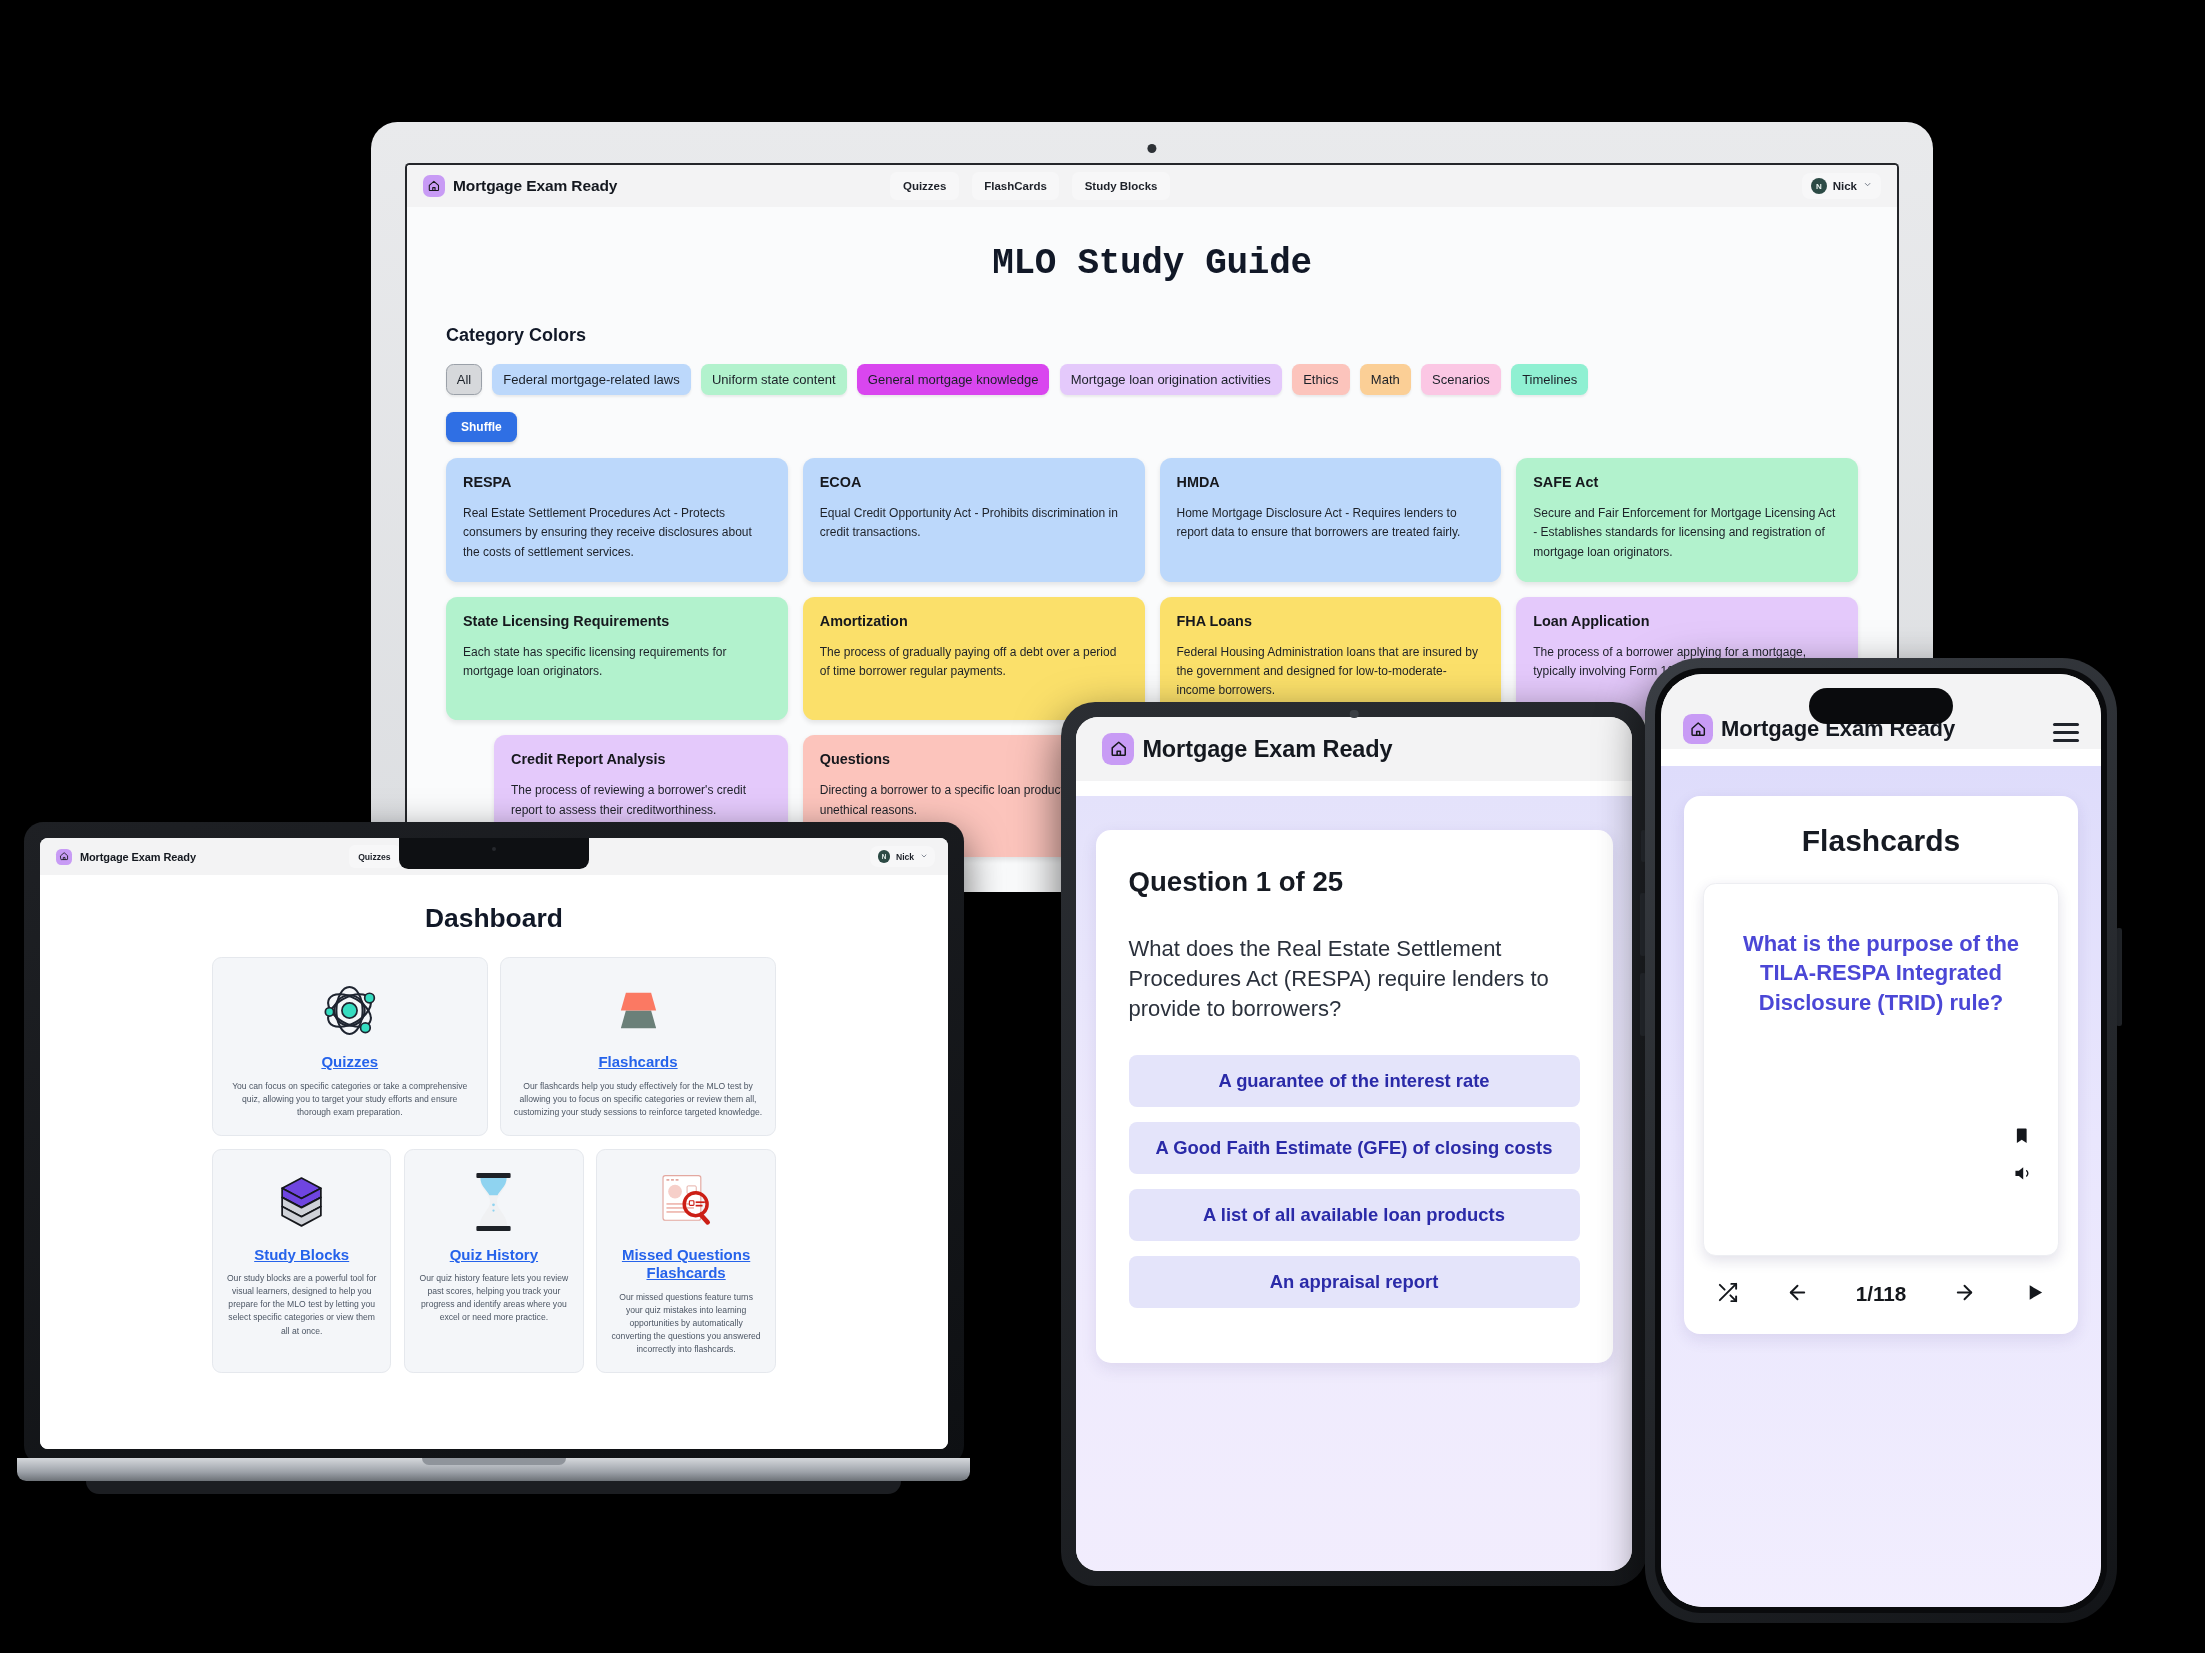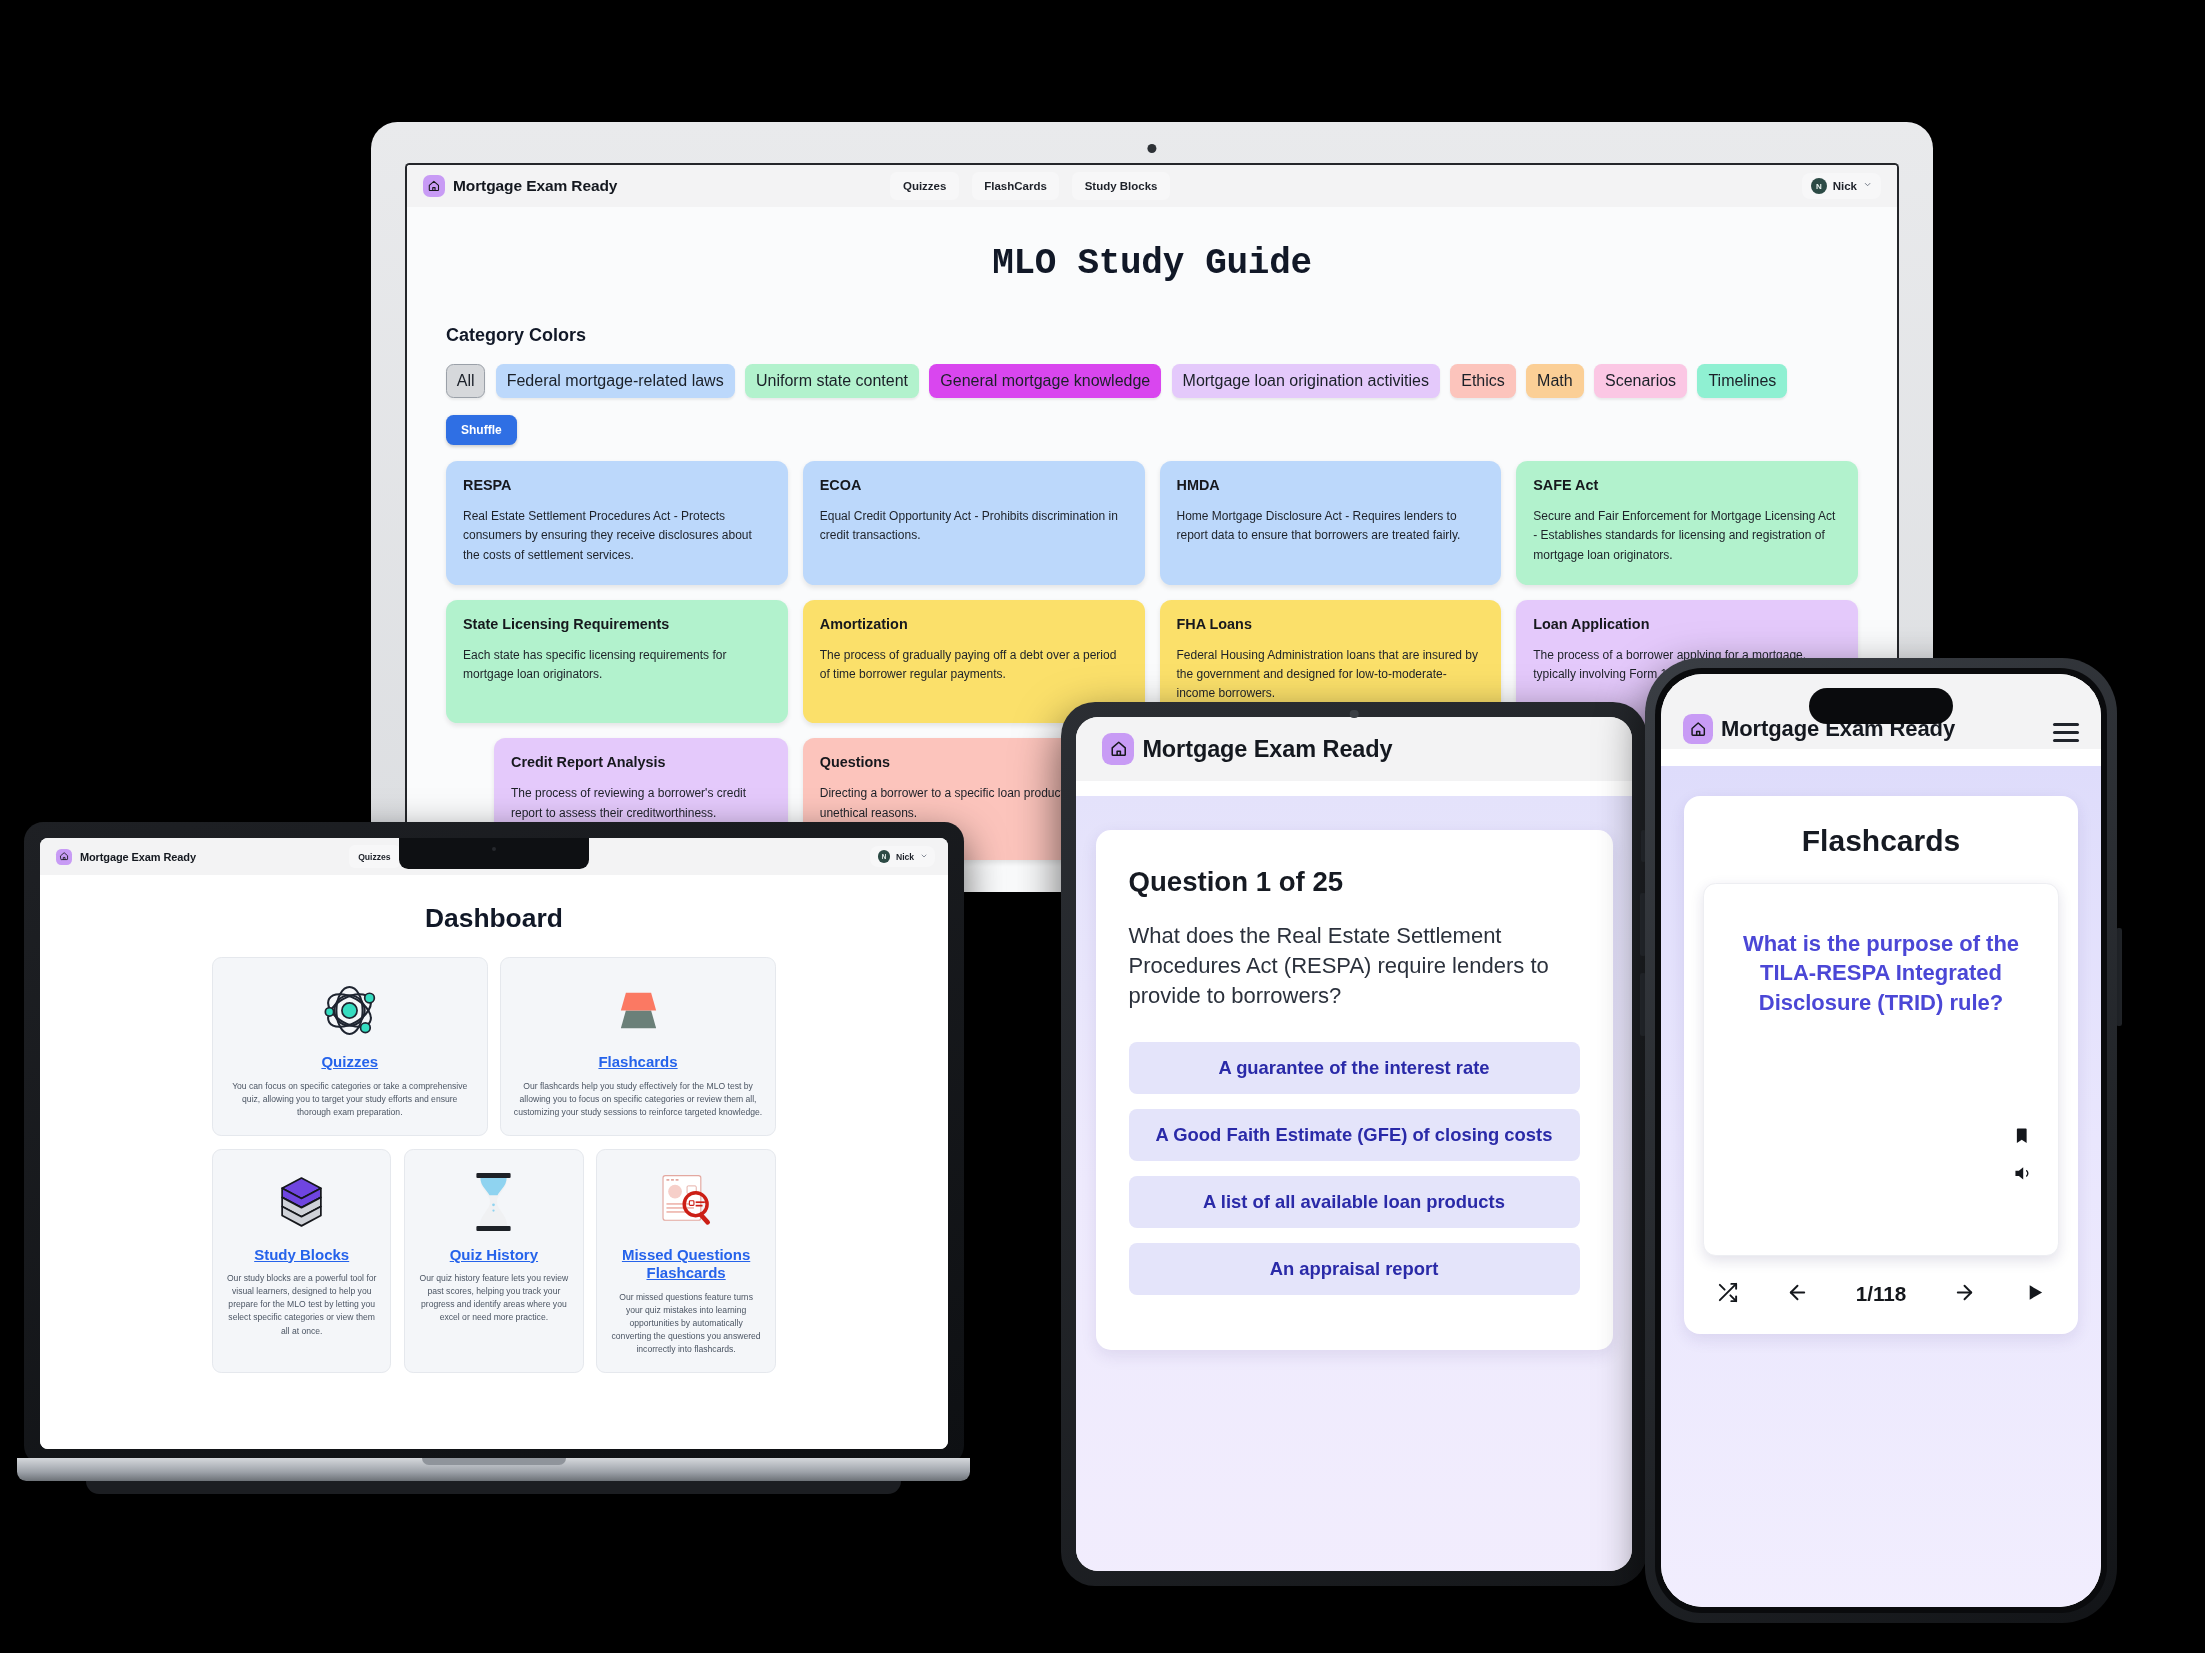--- a/index.html
+++ b/index.html
@@ -42,21 +42,21 @@
   #laptop .nav-link { font-size: 11.5px; padding: 8px 12.6px; }
   #laptop .user-chip { position: absolute; right: 16px; padding: 5.2px 9.2px; }
   #laptop .avatar { width: 16px; height: 16px; font-size: 8px; }
   #laptop .user-name { font-size: 11.5px; font-weight: 700; color: #1d2129; }
 
   
   .page { background: #fafbfc; height: 100%; padding: 0 0 0 0; }
   .page-title { text-align: center; font-size: 36px; font-weight: 800; color: #111827; letter-spacing: -0.3px; padding-top: 36px; font-family: Liberation Mono, monospace; }
   .sec-title { font-size: 18px; font-weight: 800; color: #111827; margin: 41px 0 0 39px; }
   .chips { display: flex; gap: 10.3px; margin: 18.4px 0 0 39px; flex-wrap: nowrap; }
-  .chip { border-radius: 7.5px; font-size: 16px; padding: 7.5px 11px; color: #1b2028; white-space: nowrap; box-shadow: 0 1.1px 2.3px rgba(0,0,0,.07); }
+  .chip { border-radius: 7.5px; font-size: 13px; padding: 7.5px 11px; color: #1b2028; white-space: nowrap; box-shadow: 0 1.1px 2.3px rgba(0,0,0,.07); }
   .chip.all { background: #d6d8db; border: 1.1px solid #9aa0a8; padding: 6.9px 9.8px; }
   .shuffle { margin: 17px 0 0 39px; background: #2f6fe4; color: #fff; font-size: 12px; font-weight: 700; padding: 8px 15px; border-radius: 7.5px; display: inline-block; box-shadow: 0 1.7px 3.4px rgba(0,0,0,.18); }
 
   .cards-grid { display: grid; grid-template-columns: repeat(4, 1fr); gap: 15px; padding: 16px 39px 0 39px; }
   .sgcard { border-radius: 11.5px; padding: 16px 17px 19.5px 17px; box-shadow: 0 2.3px 5.7px rgba(0,0,0,.09); min-height: 122px; }
   .sgcard h4 { font-size: 14.4px; font-weight: 700; color: #16181d; margin-bottom: 13.8px; }
   .sgcard p { font-size: 12px; line-height: 1.62; color: #1d2128; }
 
   
   #macbook { position: absolute; left: 17px; top: 822px; width: 953px; height: 689px; }
@@ -96,21 +96,21 @@
   #tab-screen { width: 100%; height: 100%; background: #fff; border-radius: 22px; overflow: hidden; position: relative; }
   #tab-cam { position: absolute; left: 50%; top: 7.5px; transform: translateX(-50%); width: 8.6px; height: 8.6px; border-radius: 50%; background: #3a3e44; z-index: 9; }
   .tab-btn { position: absolute; right: -3.4px; background: #32363c; border-radius: 1.7px; width: 4px; }
 
   #tablet .navbar { height: 64px; padding: 0 26.4px; }
   #tablet .logo-badge { width: 32px; height: 32px; border-radius: 9.2px; }
   #tablet .brand-name { font-size: 23.5px; }
 
   .quiz-body { background: linear-gradient(180deg,#e4e2fb 0%,#eeeafd 45%,#f2edfd 100%); height: 100%; padding: 34px 19.5px 0; }
   .quiz-card { background: #fff; border-radius: 15px; padding: 36px 33px 40px; box-shadow: 0 5.7px 16px rgba(60,40,120,.1); }
-  .q-head { font-size: 27.6px; font-weight: 800; color: #161a22; margin-bottom: 23px; }
+  .q-head { font-size: 27.6px; font-weight: 800; color: #161a22; margin-bottom: 36px; }
   .q-text { font-size: 22px; line-height: 1.36; color: #2b313c; margin-bottom: 31px; }
   .opt { background: #e4e4fa; border-radius: 8px; padding: 15px 11.5px; text-align: center; color: #2a2aa8; font-weight: 700; font-size: 18.4px; margin-bottom: 15px; }
 
   
   #phone { position: absolute; left: 1645px; top: 658px; width: 472px; height: 965px; }
   #ph-body { position: absolute; inset: 0; background: linear-gradient(145deg,#3a3e44 0%,#121417 100%); border-radius: 55px; padding: 10.3px; box-shadow: 0 17px 46px rgba(0,0,0,.6); }
   #ph-inner { width: 100%; height: 100%; background: #0a0b0d; border-radius: 47px; padding: 5.7px; }
   #ph-screen { width: 100%; height: 100%; background: #fff; border-radius: 42px; overflow: hidden; position: relative; }
   #ph-island { position: absolute; left: 50%; top: 13.8px; transform: translateX(-50%); width: 144px; height: 36px; background: #0a0b0d; border-radius: 19.5px; z-index: 9; }
   .ph-btn { position: absolute; background: #2b2f35; border-radius: 2.3px; }

